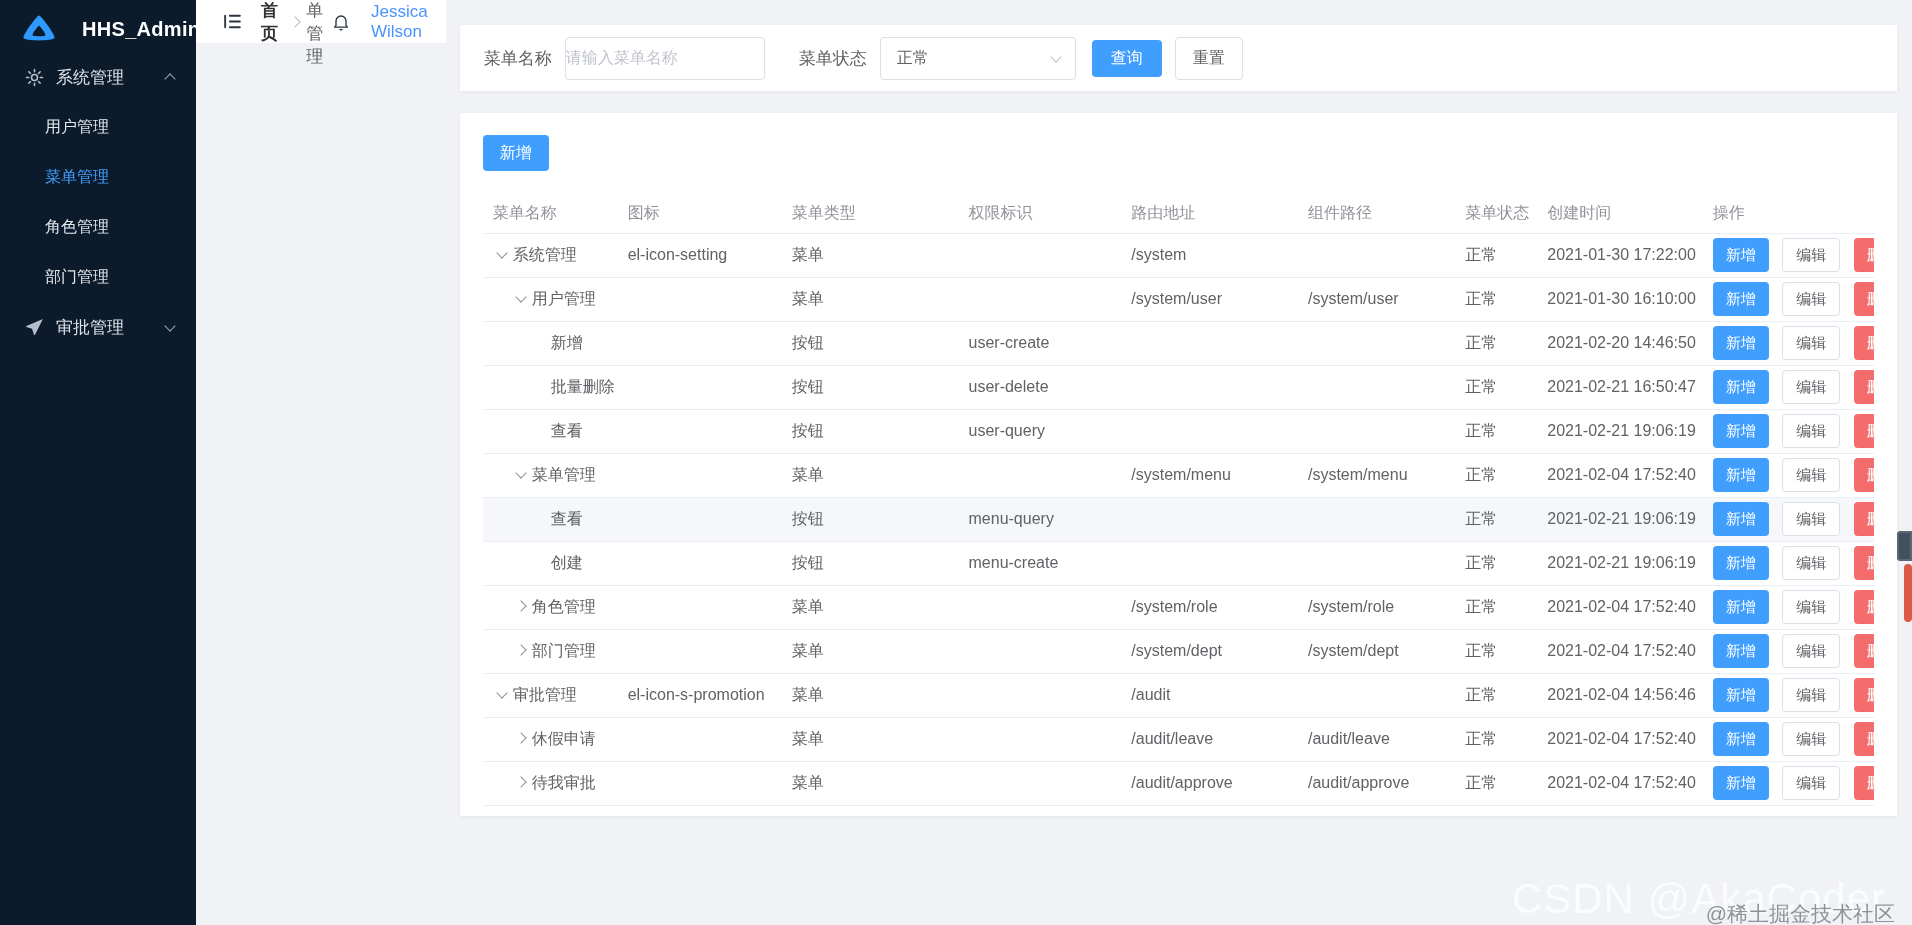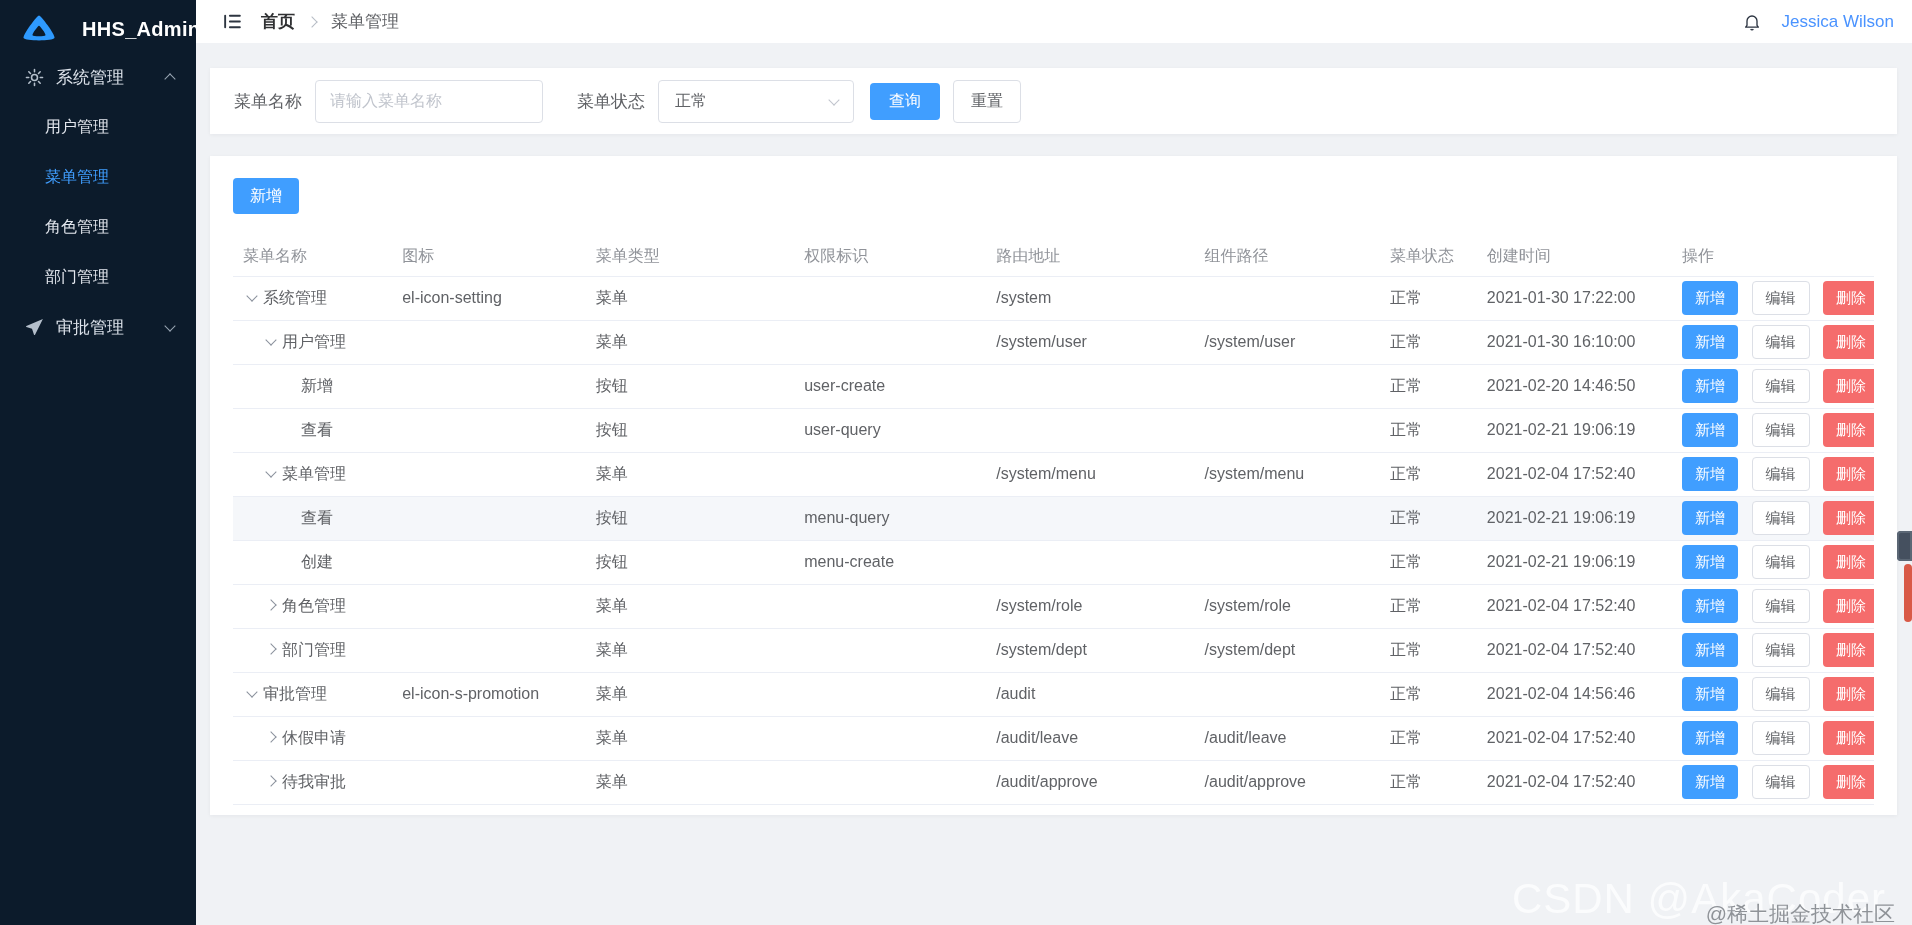--- a/index.html
+++ b/index.html
@@ -18,39 +18,39 @@
   .menu-group .g-icon { width:21px; height:21px; margin-right:11px; display:inline-flex; }
   .menu-sub { height:50px; display:flex; align-items:center; padding-left:45px; color:#e3e7ee; font-size:16px; cursor:pointer; }
   .menu-sub.active { color:#409eff; }
   .chev { width:12px; height:12px; position:relative; margin-left:auto; }
   .chev::before { content:''; position:absolute; width:7px; height:7px; left:2px;
     border-right:1.6px solid #9aa6b4; border-bottom:1.6px solid #9aa6b4; }
   .chev.up::before   { transform:rotate(-135deg); top:4px; }
   .chev.down::before { transform:rotate(45deg); top:1px; }
 
   
-  .main { flex:1; display:flex; flex-direction:column; min-width:0; }
+  .main { flex:1; display:flex; flex-direction:row; min-width:0; }
   .topbar { height:43px; background:#ffffff; display:flex; align-items:center; padding:0 18px 0 26px; flex:0 0 43px; }
   .fold-btn { display:inline-flex; cursor:pointer; margin-right:18px; }
   .crumb-home { font-size:17px; font-weight:bold; color:#303133; cursor:pointer; }
   .crumb-sep { width:12px; height:12px; position:relative; margin:0 12px; }
   .crumb-sep::before { content:''; position:absolute; top:2px; left:1px; width:7px; height:7px;
     border-right:1.6px solid #b6bcc5; border-top:1.6px solid #b6bcc5; transform:rotate(45deg); }
   .crumb-cur { font-size:17px; color:#606266; }
   .topbar-right { margin-left:auto; display:flex; align-items:center; gap:20px; }
   .bell { display:inline-flex; cursor:pointer; }
   .user-name { color:#4a93ff; font-size:17px; cursor:pointer; }
 
   .content { flex:1; padding:25px 15px 0 14px; overflow:hidden; }
 
   .card { background:#ffffff; border-radius:0; box-shadow:0 1px 4px rgba(0,21,41,.05); }
   .search-card { height:66px; display:flex; align-items:center; padding:0 24px; margin-bottom:22px; }
   .form-label { font-size:17px; color:#606266; margin-right:13px; }
-  .form-input { width:228px; height:43px; border:1px solid #dcdfe6; border-radius:4px;
-    padding:0 14px; font-size:16px; color:#606266; outline:none;
+  .form-input { width:200px; height:43px; border:1px solid #dcdfe6; border-radius:4px;
+    padding:0 0; font-size:16px; color:#606266; outline:none;
     font-family:"Liberation Sans","DejaVu Sans",sans-serif; }
   .form-input::placeholder { color:#c0c4cc; }
   .gap-lg { width:34px; }
   .select-box { width:196px; height:43px; border:1px solid #dcdfe6; border-radius:4px;
     display:flex; align-items:center; padding:0 12px 0 16px; font-size:16px; color:#606266; cursor:pointer; }
   .select-arrow { width:12px; height:12px; position:relative; margin-left:auto; }
   .select-arrow::before { content:''; position:absolute; top:1px; left:1px; width:7px; height:7px;
     border-right:1.6px solid #c0c4cc; border-bottom:1.6px solid #c0c4cc; transform:rotate(45deg); }
 
   .btn { border:none; border-radius:4px; cursor:pointer; font-size:16px;
@@ -268,20 +268,40 @@
     <td class="c-ops">
       <button class="btn btn-primary">新增</button>
       <button class="btn btn-plain">编辑</button>
       <button class="btn btn-danger">删除</button>
     </td>
   </tr>
               <tr>
     <td>
       <div class="name-wrap" style="padding-left: 38px;">
         <span class="arrow none"></span>
+        <span>批量删除</span>
+      </div>
+    </td>
+    <td></td>
+    <td>按钮</td>
+    <td>user-delete</td>
+    <td></td>
+    <td></td>
+    <td>正常</td>
+    <td>2021-02-21 16:50:47</td>
+    <td class="c-ops">
+      <button class="btn btn-primary">新增</button>
+      <button class="btn btn-plain">编辑</button>
+      <button class="btn btn-danger">删除</button>
+    </td>
+  </tr>
+              <tr>
+    <td>
+      <div class="name-wrap" style="padding-left: 38px;">
+        <span class="arrow none"></span>
         <span>查看</span>
       </div>
     </td>
     <td></td>
     <td>按钮</td>
     <td>user-query</td>
     <td></td>
     <td></td>
     <td>正常</td>
     <td>2021-02-21 19:06:19</td>

